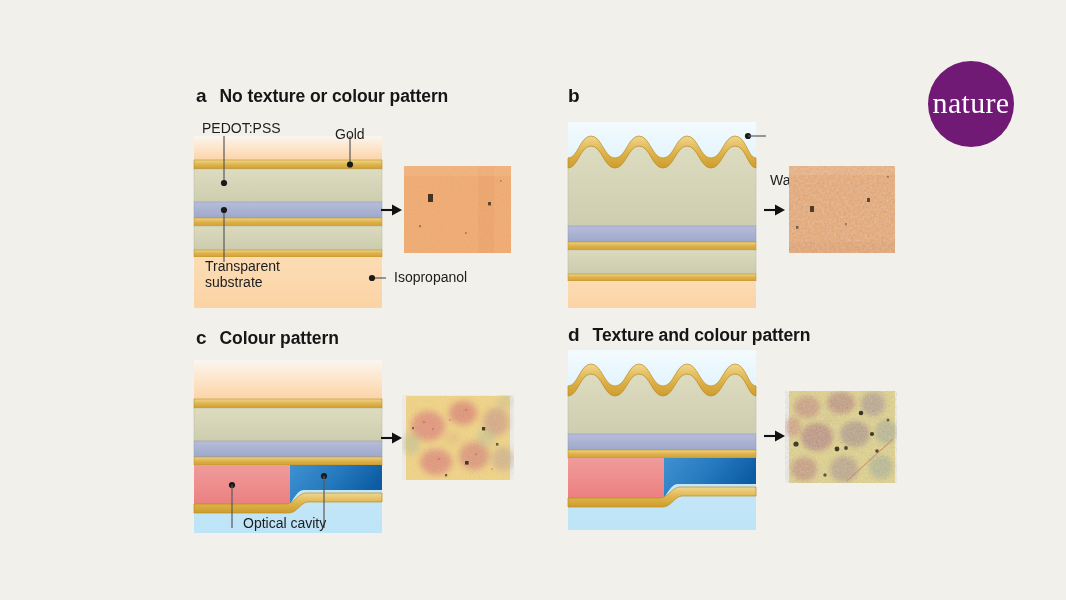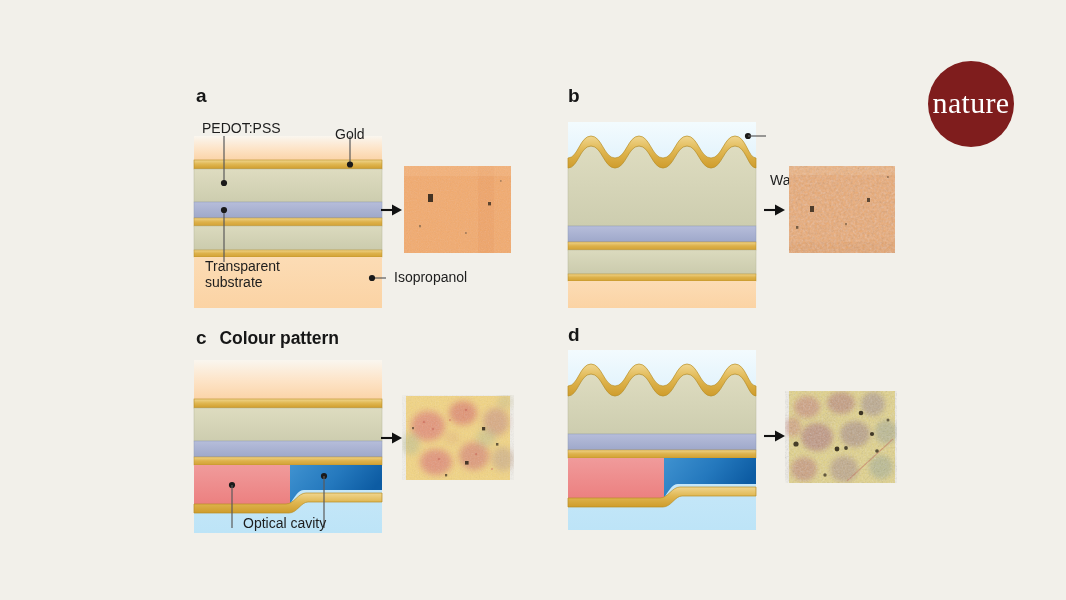--- a/index.html
+++ b/index.html
@@ -165,20 +165,21 @@
       <filter id="softBlob2" x="-30%" y="-30%" width="160%" height="160%">
         <feGaussianBlur stdDeviation="2.4"></feGaussianBlur>
       </filter>
     </defs>
   </svg>
 
   <div class="panel" style="left:0;top:0;width:533px;height:310px;">
 
     <div class="panel-heading" style="left:196px;top:85px;">
       <span class="panel-letter">a</span>
+      <span class="panel-title">No texture or colour pattern</span>
     </div>
 
     <svg class="diagram" style="left:194px;top:150px;" width="188" height="158">
 
       <rect x="0" y="-14" width="188" height="24" fill="url(#gradIPA)"></rect>
 
       <rect x="0" y="10" width="188" height="9" fill="url(#gradGold)" stroke="#b98e22" stroke-width="0.6"></rect>
 
       <rect x="0" y="19" width="188" height="33" fill="url(#gradPedotU)" stroke="#b9b99c" stroke-width="0.5"></rect>
 
@@ -361,20 +362,21 @@
       <rect x="90" y="47" width="2.4" height="2.6" fill="#3a3020" opacity="0.75"></rect>
       <rect x="39" y="78" width="2.2" height="2.4" fill="#3a3020" opacity="0.7"></rect>
       <rect x="6" y="31" width="2" height="2.2" fill="#3a3020" opacity="0.6"></rect>
     </svg>
   </div>
 
   <div class="panel" style="left:0;top:0;width:533px;height:290px;">
 
     <div class="panel-heading" style="left:568px;top:324px;">
       <span class="panel-letter">d</span>
+      <span class="panel-title">Texture and colour pattern</span>
     </div>
 
     <svg class="diagram" style="left:568px;top:350px;" width="188" height="180">
 
       <rect x="0" y="0" width="188" height="180" fill="url(#gradWater)"></rect>
 
       <path d="M0,46 C10,46 12,24 23,24 C34,24 36,46 47,46 C58,46 60,24 71,24
                C82,24 84,46 95,46 C106,46 108,24 119,24 C130,24 132,46 143,46
                C154,46 156,24 167,24 C178,24 180,46 188,46
                L188,84 L0,84 Z" fill="url(#gradPedotU)" stroke="#b9b99c" stroke-width="0.5"></path>
@@ -426,17 +428,17 @@
       <circle cx="83" cy="43" r="2.1" fill="#2b2418" opacity="0.88"></circle>
       <circle cx="48" cy="58" r="2.4" fill="#2b2418" opacity="0.88"></circle>
       <circle cx="57" cy="57" r="1.9" fill="#2b2418" opacity="0.8"></circle>
       <circle cx="7" cy="53" r="2.6" fill="#2b2418" opacity="0.85"></circle>
       <circle cx="88" cy="60" r="1.8" fill="#342b1d" opacity="0.78"></circle>
       <circle cx="36" cy="84" r="1.7" fill="#342b1d" opacity="0.72"></circle>
       <circle cx="99" cy="29" r="1.5" fill="#342b1d" opacity="0.66"></circle>
     </svg>
   </div>
 
-  <div class="nature-logo" style="left:928px;top:61px;width:86px;height:86px;background:#7f1d1d;text-align:right;">
+  <div class="nature-logo" style="left:928px;top:61px;width:86px;height:86px;background:#701a75;text-align:right;">
     <span class="nature-logo-text">nature</span>
   </div>
 
 </div>
 
 </body></html>

